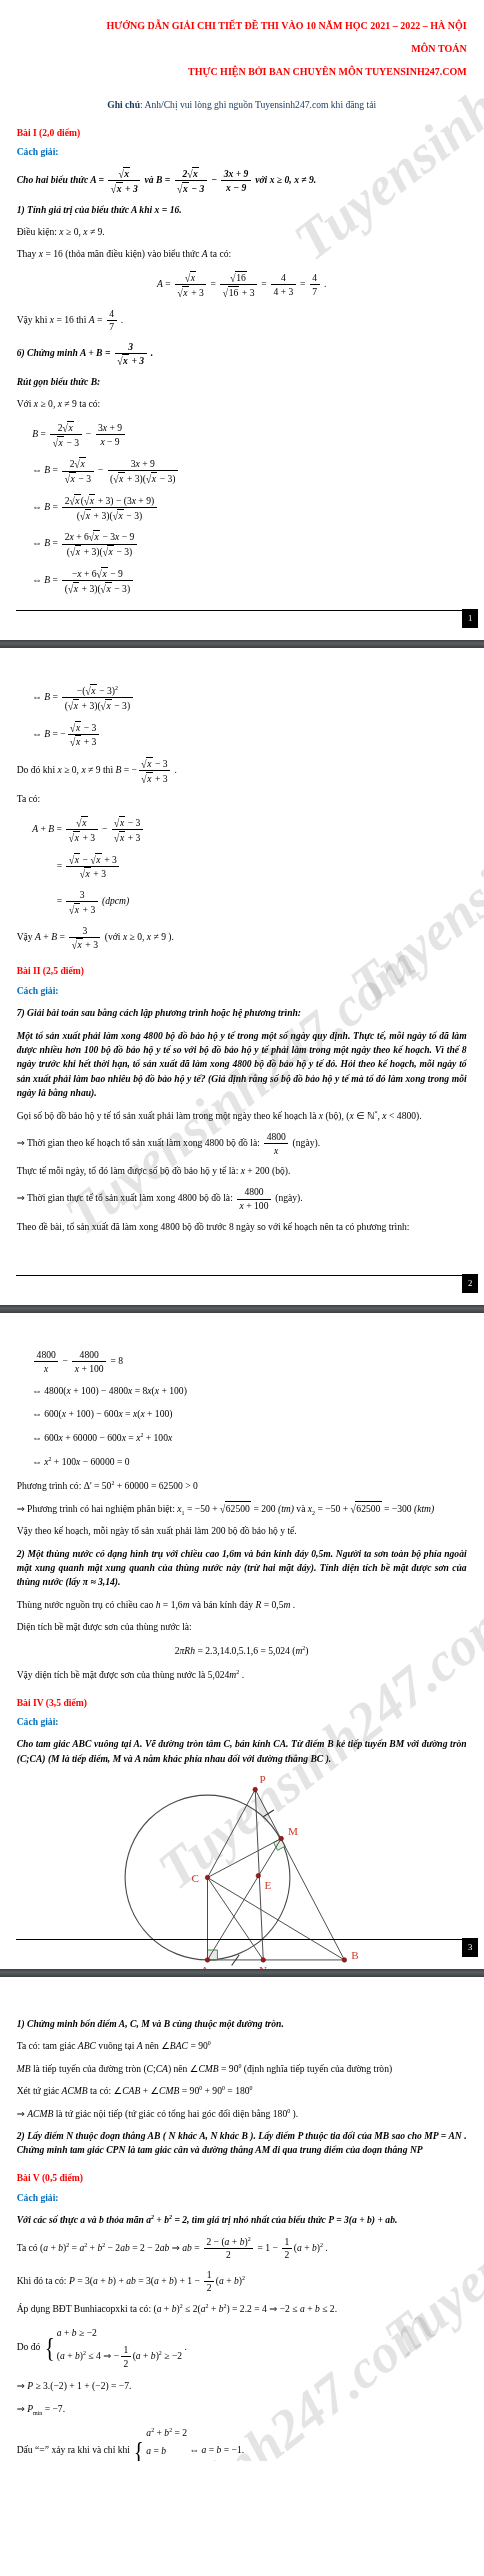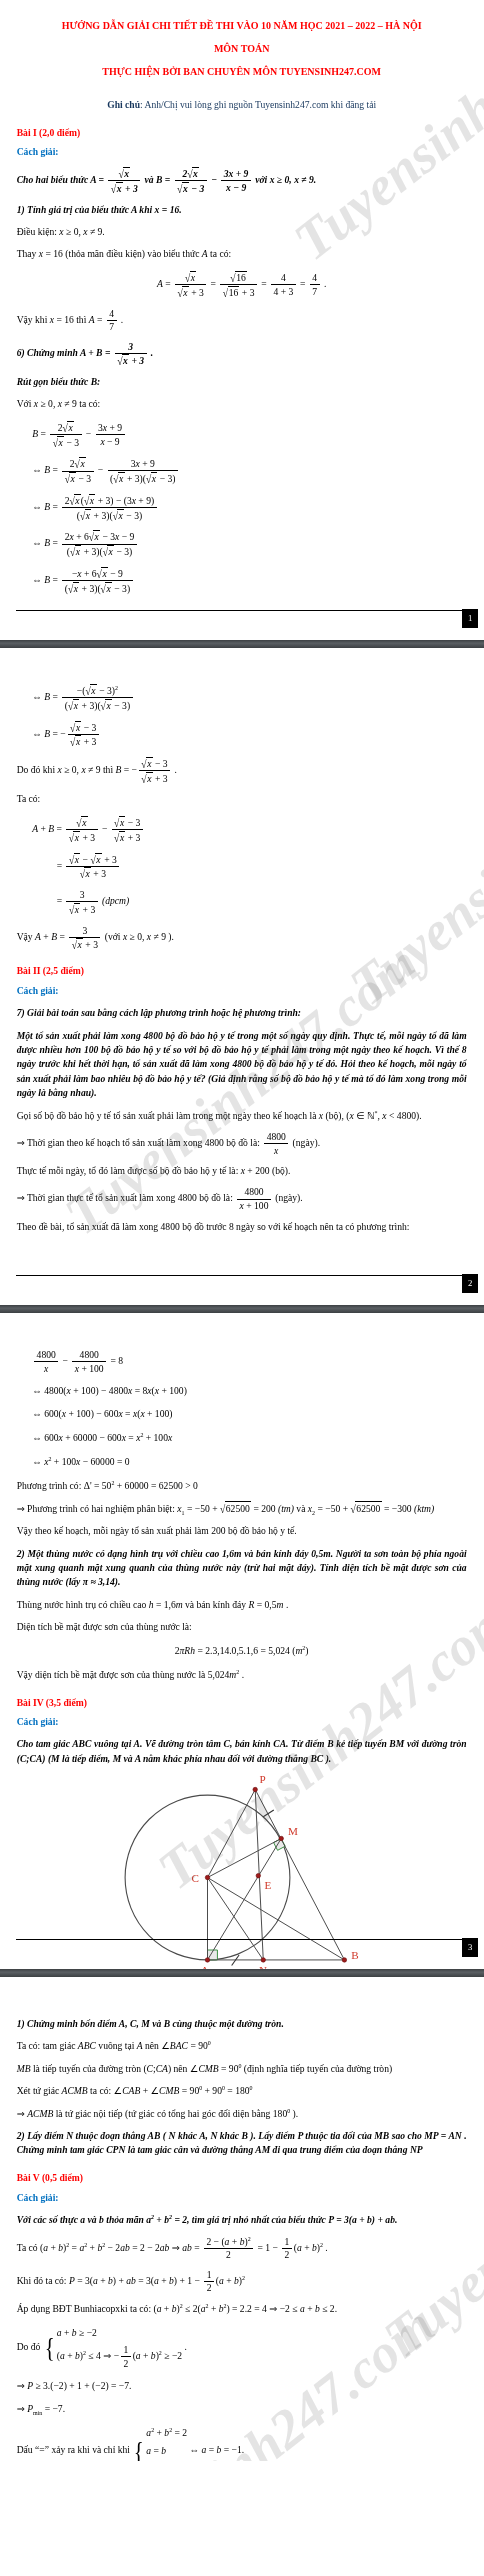--- a/index.html
+++ b/index.html
@@ -6,21 +6,21 @@
   #doc{position:relative;width:484px;margin:0;background:#fff;overflow:hidden;
        font-family:"Liberation Serif",serif;color:#000;}
   .page{position:relative;box-sizing:border-box;background:#fff;overflow:hidden;
         padding:10px 17.4px 0 16.7px;font-size:9.6px;line-height:1.5;}
   .page1{height:640px;}
   .page2{height:657px;padding-top:27px;}
   .page3{height:656px;padding-top:27px;}
   .page4{height:484px;padding-top:32px;}
   .psep{height:8px;width:484px;background:linear-gradient(#3c4043,#5a5f63 40%,#3c4043);}
   .blk{margin:8px 0;}
-  .title{color:#ff0000;font-weight:bold;text-align:center;font-size:10px;margin:8px 0;}
+  .title{color:#ff0000;font-weight:bold;text-align:right;font-size:10px;margin:8px 0;}
   .note{color:#16365c;text-align:center;margin:18.6px 0 7.4px;}
   .note .r-b{font-weight:bold;}
   .h-red{color:#ff0000;font-weight:bold;margin:13.6px 0 3.7px;}
   .h-blue{color:#0070c0;font-weight:bold;margin:5px 0 7.4px;}
   .p{text-align:justify;}
   .pbi{font-weight:bold;font-style:italic;text-align:justify;}
   .pbi .r-i{font-style:italic;}
   .eq{margin:9.3px 0 9.3px 15.5px;}
   .eq2{margin:9.3px 0 9.3px 40px;}
   .eqc{text-align:center;margin:9.3px 0;}
@@ -193,21 +193,21 @@
           <span class="fd"><span class="r-i">x</span><span class="r-t"> + 100</span></span>
         </span><span class="r-t"> = 8</span></div>
       <div class="blk eq"><span class="r-t">⇔ 4800(</span><span class="r-i">x</span><span class="r-t"> + 100) − 4800</span><span class="r-i">x</span><span class="r-t"> = 8</span><span class="r-i">x</span><span class="r-t">(</span><span class="r-i">x</span><span class="r-t"> + 100)</span></div>
       <div class="blk eq"><span class="r-t">⇔ 600(</span><span class="r-i">x</span><span class="r-t"> + 100) − 600</span><span class="r-i">x</span><span class="r-t"> = </span><span class="r-i">x</span><span class="r-t">(</span><span class="r-i">x</span><span class="r-t"> + 100)</span></div>
       <div class="blk eq"><span class="r-t">⇔ 600</span><span class="r-i">x</span><span class="r-t"> + 60000 − 600</span><span class="r-i">x</span><span class="r-t"> = </span><span class="r-i">x</span><sup>2</sup><span class="r-t"> + 100</span><span class="r-i">x</span></div>
       <div class="blk eq"><span class="r-t">⇔ </span><span class="r-i">x</span><sup>2</sup><span class="r-t"> + 100</span><span class="r-i">x</span><span class="r-t"> − 60000 = 0</span></div>
       <div class="blk p"><span class="r-t">Phương trình có:  Δ' = 50</span><sup>2</sup><span class="r-t"> + 60000 = 62500 &gt; 0</span></div>
       <div class="blk p"><span class="r-t">⇒ Phương trình có hai nghiệm phân biệt:  </span><span class="r-i">x</span><sub>1</sub><span class="r-t"> = −50 + </span><span class="sqrt"><span class="rad">√</span><span class="rb"><span class="r-t">62500</span></span></span><span class="r-t"> = 200 </span><span class="r-i">(tm)</span><span class="r-t">  và  </span><span class="r-i">x</span><sub>2</sub><span class="r-t"> = −50 + </span><span class="sqrt"><span class="rad">√</span><span class="rb"><span class="r-t">62500</span></span></span><span class="r-t"> = −300 </span><span class="r-i">(ktm)</span></div>
       <div class="blk p"><span class="r-t">Vậy theo kế hoạch, mỗi ngày tổ sản xuất phải làm 200 bộ đồ bảo hộ y tế.</span></div>
       <div class="blk pbi"><span class="r-t">2) Một thùng nước có dạng hình trụ với chiều cao 1,6m và bán kính đáy 0,5m. Người ta sơn toàn bộ phía ngoài mặt xung quanh mặt xung quanh của thùng nước này (trừ hai mặt đáy). Tính diện tích bề mặt được sơn của thùng nước (lấy </span><span class="r-i">π</span><span class="r-t"> ≈ 3,14).</span></div>
-      <div class="blk p"><span class="r-t">Thùng nước hình trụ có chiều cao </span><span class="r-i">h</span><span class="r-t"> = 1,6</span><span class="r-i">m</span><span class="r-t">  và bán kính đáy  </span><span class="r-i">R</span><span class="r-t"> = 0,5</span><span class="r-i">m</span><span class="r-t"> .</span></div>
+      <div class="blk p"><span class="r-t">Thùng nước nguồn trụ có chiều cao </span><span class="r-i">h</span><span class="r-t"> = 1,6</span><span class="r-i">m</span><span class="r-t">  và bán kính đáy  </span><span class="r-i">R</span><span class="r-t"> = 0,5</span><span class="r-i">m</span><span class="r-t"> .</span></div>
       <div class="blk p"><span class="r-t">Diện tích bề mặt được sơn của thùng nước là:</span></div>
       <div class="blk eqc"><span class="r-t">2</span><span class="r-i">πRh</span><span class="r-t"> = 2.3,14.0,5.1,6 = 5,024  (</span><span class="r-i">m</span><sup>2</sup><span class="r-t">)</span></div>
       <div class="blk p"><span class="r-t">Vậy diện tích bề mặt được sơn của thùng nước là  5,024</span><span class="r-i">m</span><sup>2</sup><span class="r-t"> .</span></div>
       <div class="blk h-red"><span class="r-t">Bài IV (3,5 điểm)</span></div>
       <div class="blk h-blue"><span class="r-t">Cách giải:</span></div>
       <div class="blk pbi"><span class="r-t">Cho tam giác  </span><span class="r-i">ABC</span><span class="r-t">  vuông tại  </span><span class="r-i">A</span><span class="r-t">. Vẽ đường tròn tâm  </span><span class="r-i">C</span><span class="r-t">, bán kính  </span><span class="r-i">CA</span><span class="r-t">. Từ điểm  </span><span class="r-i">B</span><span class="r-t">  kẻ tiếp tuyến  </span><span class="r-i">BM</span><span class="r-t">  với đường tròn  (</span><span class="r-i">C</span><span class="r-t">;</span><span class="r-i">CA</span><span class="r-t">)  (</span><span class="r-i">M</span><span class="r-t">  là tiếp điểm,  </span><span class="r-i">M</span><span class="r-t">  và  </span><span class="r-i">A</span><span class="r-t"> nằm khác phía nhau đối với đường thẳng  </span><span class="r-i">BC</span><span class="r-t"> ).</span></div>
       <div class="fig"><svg width="285" height="212" viewBox="0 0 460 342" style="font-size:15.5px">
           <circle cx="138" cy="167" r="133" fill="none" stroke="#4a4a4a" stroke-width="1.8"></circle>
           <polygon points="138,284 154,284 154,300 138,300" fill="#e9e9e9" stroke="#3c9143" stroke-width="1.6"></polygon>
           <polygon points="257,104 263.4,116.5 251.1,123.1 244.7,110.6" fill="#e9e9e9" stroke="#3c9143" stroke-width="1.6"></polygon>

